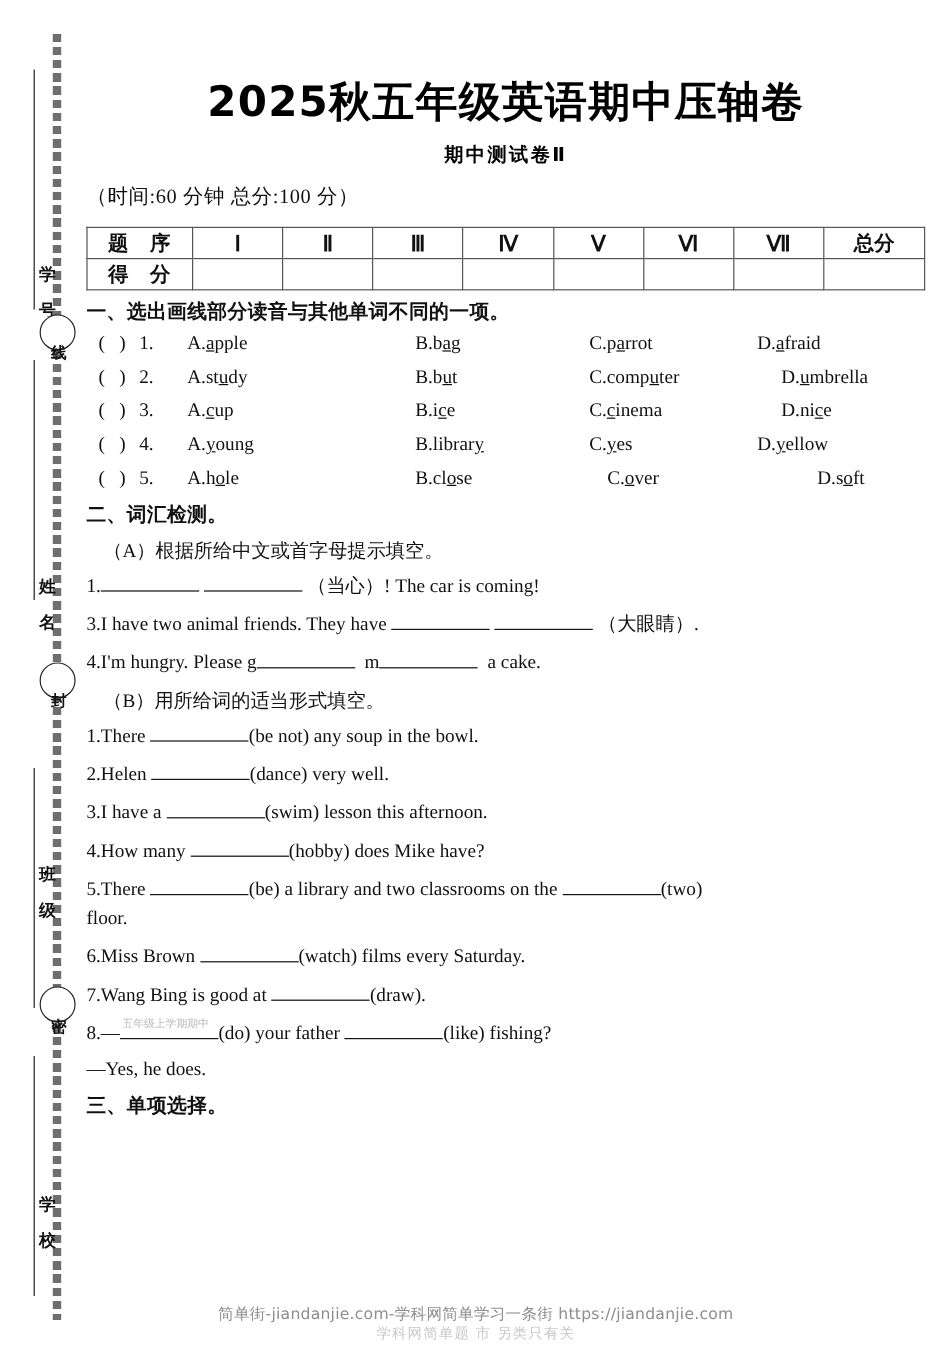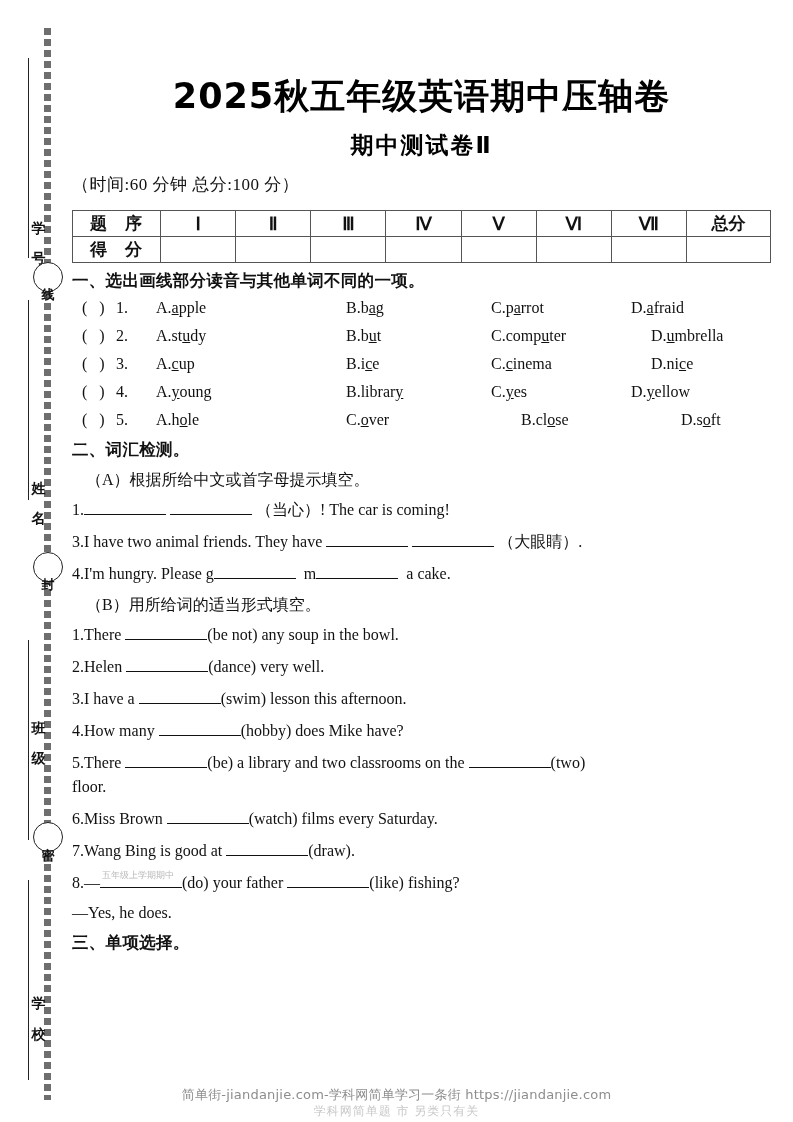--- a/index.html
+++ b/index.html
@@ -66,37 +66,37 @@
     display: flex;
     align-items: center;
     justify-content: center;
   }
 
   
   #page-body {
     position: absolute;
     left: 62px; top: 0;
     width: 731px; height: 1122px;
-    padding: 15px 22px 0 10px;
+    padding: 4px 22px 0 10px;
   }
 
   .title-main {
     text-align: center;
     font-family: "DejaVu Sans", sans-serif;
     font-weight: 700;
     font-size: 35px;
     letter-spacing: 1px;
     margin: 58px 0 0 0;
     color: #000;
   }
   .title-sub {
     text-align: center;
     font-family: "DejaVu Sans", sans-serif;
     font-weight: 700;
-    font-size: 23px;
+    font-size: 16px;
     letter-spacing: 2px;
     margin: 10px 0 0 0;
     color: #000;
   }
   .title-meta {
     text-align: left;
     font-size: 17px;
     margin: 12px 0 0 0;
     letter-spacing: 0.5px;
   }
@@ -293,22 +293,22 @@
     <span class="opt" style="width:190px"><span>A.</span><span></span><span class="u">y</span><span>oung</span></span>
     <span class="opt" style="width:145px"><span>B.</span><span>librar</span><span class="u">y</span><span></span></span>
     <span class="opt" style="width:140px"><span>C.</span><span></span><span class="u">y</span><span>es</span></span>
     <span class="opt"><span>D.</span><span></span><span class="u">y</span><span>ellow</span></span>
   </div>
 
   <div class="phonics-row">
     <span class="paren">(&nbsp;&nbsp;&nbsp;)</span>
     <span class="opt" style="width:40px">5.</span>
     <span class="opt" style="width:190px"><span>A.</span><span>h</span><span class="u">o</span><span>le</span></span>
+    <span class="opt" style="width:160px"><span>B.</span><span>cl</span><span class="u">o</span><span>se</span></span>
     <span class="opt" style="width:175px"><span>C.</span><span></span><span class="u">o</span><span>ver</span></span>
-    <span class="opt" style="width:160px"><span>B.</span><span>cl</span><span class="u">o</span><span>se</span></span>
     <span class="opt"><span>D.</span><span>s</span><span class="u">o</span><span>ft</span></span>
   </div>
 
   <div class="section-head">二、词汇检测。</div>
 
   <div class="sub-head">（A）根据所给中文或首字母提示填空。</div>
 
   <div class="q-row">
     <span>1.</span><span class="blank w-m"></span>&nbsp;<span class="blank w-m"></span>
     <span>（当心）! The car is coming!</span>

